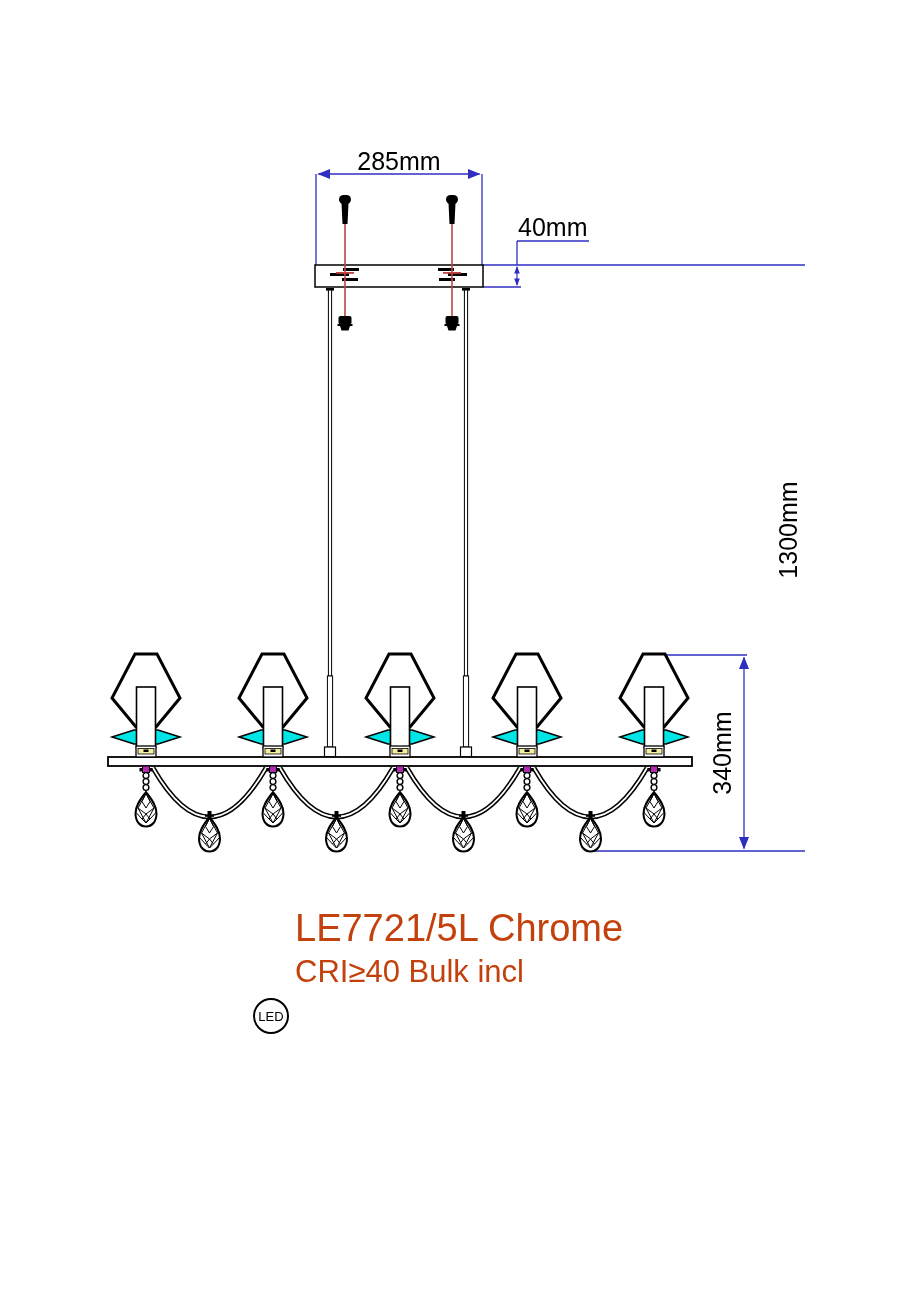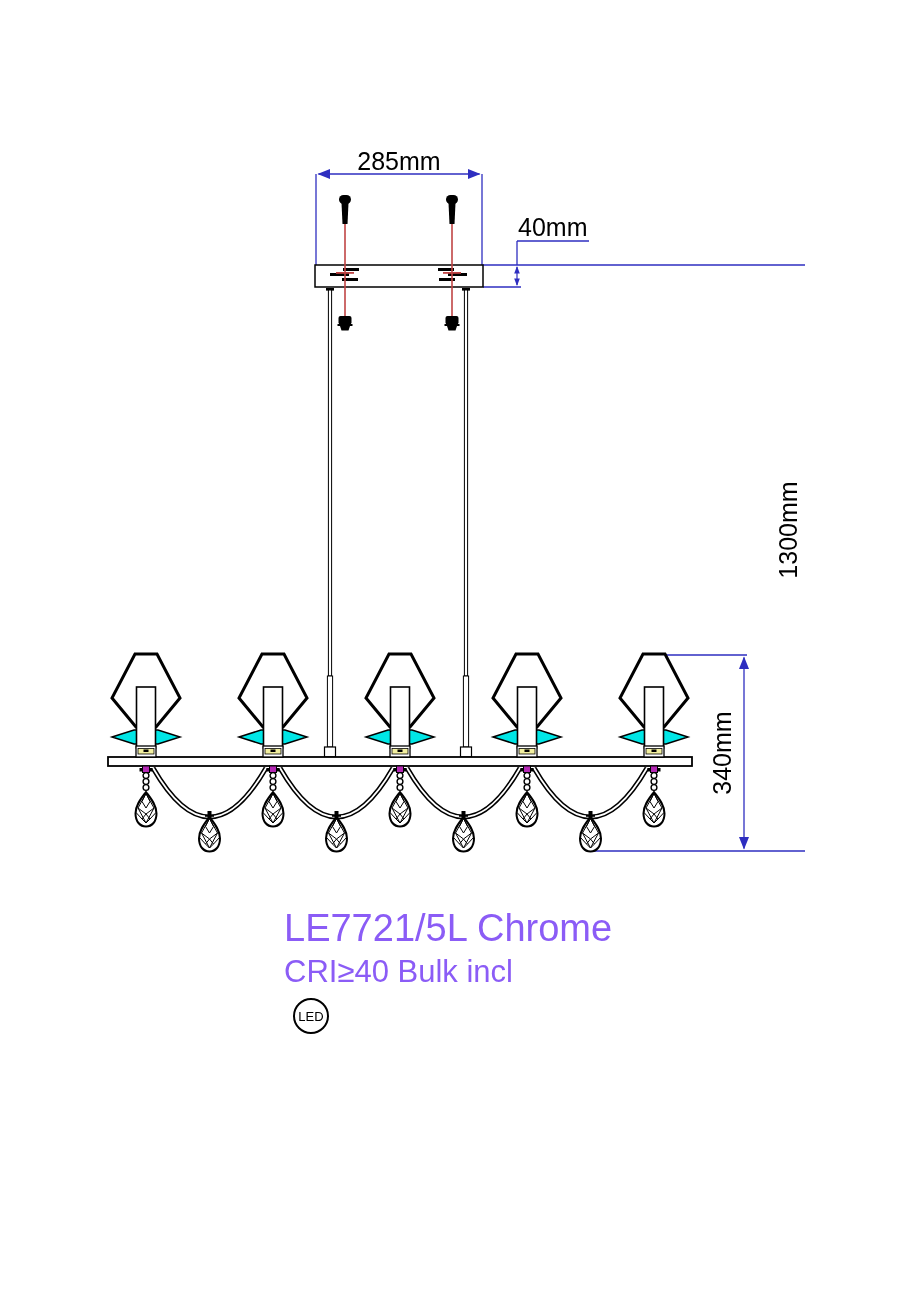--- a/index.html
+++ b/index.html
@@ -7,34 +7,33 @@
     position:relative;
     width:805px;height:1300px;
     background:#ffffff;
     font-family:"Liberation Sans", sans-serif;
     overflow:hidden;
   }
   svg{position:absolute;left:0;top:0;}
   .dim-text{font-size:25px;fill:#000;}
   .spec-block{
     position:absolute;
-    left:284px;top:906px;
-    color:#8b5cf6;
+    left:295px;top:906px;
+    color:#c2410c;
   }
   .spec-title{font-size:38px;line-height:44px;white-space:nowrap;}
   .spec-line{font-size:31px;line-height:43px;white-space:nowrap;}
   .led-badge{
     position:absolute;
     left:253px;top:998px;
     width:36px;height:36px;
     border:2px solid #000;border-radius:50%;
     display:flex;align-items:center;justify-content:center;
     font-size:13px;letter-spacing:0px;color:#000;
     box-sizing:border-box;
-    margin-left:40px;
   }
 </style>
 </head>
 <body>
 
 <div class="canvas">
 
 <svg width="919" height="1300" viewBox="0 0 919 1300">
   <defs>
     <marker id="arrow" viewBox="0 0 10 10" refX="9.2" refY="5" markerWidth="10" markerHeight="10" orient="auto-start-reverse">

